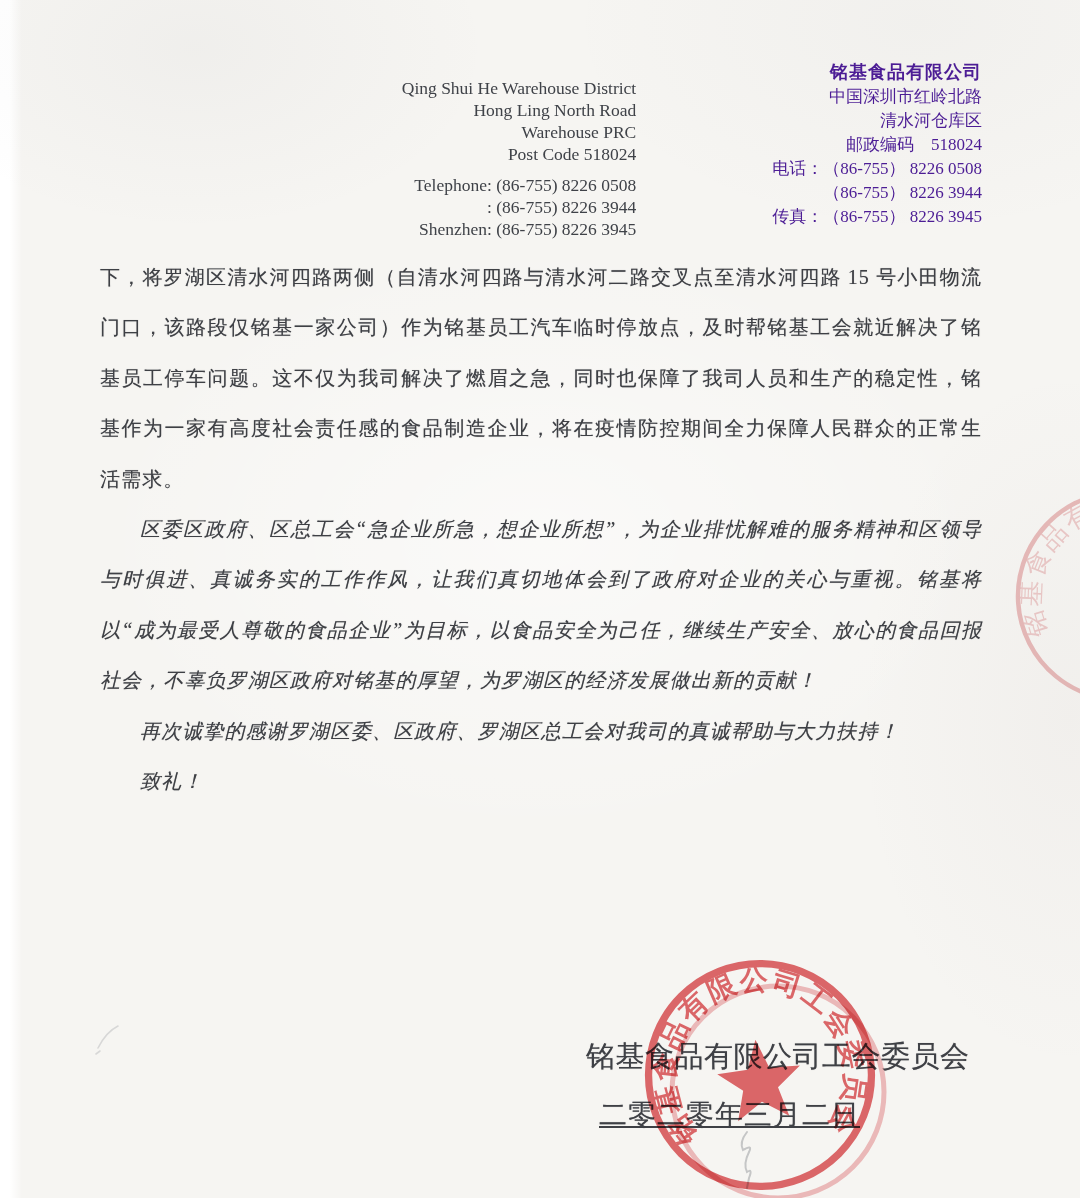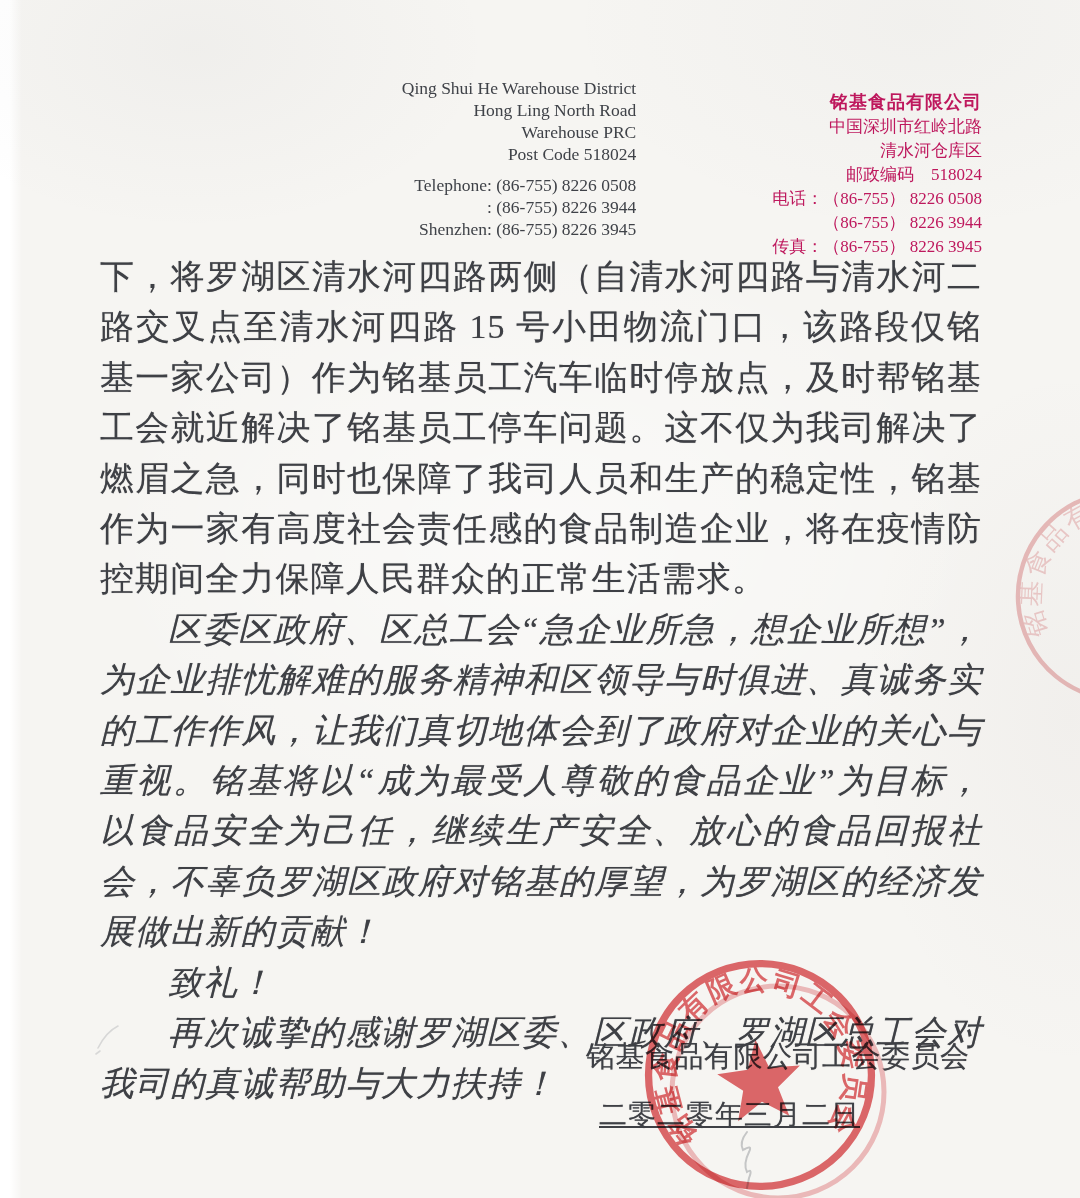--- a/index.html
+++ b/index.html
@@ -23,28 +23,28 @@
 
   
   .logo-wrap{position:absolute;left:148px;top:92px;width:200px;height:145px;}
   .logo-svg{display:block;}
   .addr-en{position:absolute;left:370px;top:77px;font-size:17.5px;line-height:22px;color:#3f4248;text-align:right;}
   .addr-en .line{display:block;}
   .contact-rows{margin-top:9px;}
   .contact-rows .row{display:block;line-height:22px;margin-left:35px;}
   .contact-rows .word{display:inline-block;width:82px;}
   .addr-zh{position:absolute;right:98px;top:60px;text-align:right;
-    font-size:17px;line-height:24px;color:#be185d;margin-top:30px;}
+    font-size:17px;line-height:24px;color:#4c1d95;}
   .addr-zh .company{font-weight:bold;font-size:18px;letter-spacing:1px;}
   .addr-zh .line,.addr-zh .crow{display:block;}
 
   
   .letter-body{
     position:absolute;left:100px;top:252px;width:882px;
-    font-size:34px;line-height:50.4px;letter-spacing:1.1px;
+    font-size:20px;line-height:50.4px;letter-spacing:1.1px;
     color:#3e4045;
     text-align:justify;
     text-shadow:0 0 0.7px rgba(70,70,75,0.55);
   }
   .letter-body p{margin:0;}
   .letter-body p.indent{text-indent:2em;font-style:italic;}
 
   
   .sig-org{position:absolute;left:586px;top:1037px;font-size:29px;letter-spacing:0.5px;
     color:#3e4045;text-shadow:0 0 0.7px rgba(70,70,75,0.55);}
@@ -83,22 +83,22 @@
     <span class="line" data-interactable="false">清水河仓库区</span>
     <span class="line" data-interactable="false">邮政编码　518024</span>
     <span class="crow" data-interactable="false">电话：（86-755） 8226 0508</span>
     <span class="crow" data-interactable="false">（86-755） 8226 3944</span>
     <span class="crow" data-interactable="false">传真：（86-755） 8226 3945</span>
   </div>
 
   <div class="letter-body" data-interactable="false">
     <p data-interactable="false">下，将罗湖区清水河四路两侧（自清水河四路与清水河二路交叉点至清水河四路 15 号小田物流门口，该路段仅铭基一家公司）作为铭基员工汽车临时停放点，及时帮铭基工会就近解决了铭基员工停车问题。这不仅为我司解决了燃眉之急，同时也保障了我司人员和生产的稳定性，铭基作为一家有高度社会责任感的食品制造企业，将在疫情防控期间全力保障人民群众的正常生活需求。</p>
     <p class="indent" data-interactable="false">区委区政府、区总工会“急企业所急，想企业所想”，为企业排忧解难的服务精神和区领导与时俱进、真诚务实的工作作风，让我们真切地体会到了政府对企业的关心与重视。铭基将以“成为最受人尊敬的食品企业”为目标，以食品安全为己任，继续生产安全、放心的食品回报社会，不辜负罗湖区政府对铭基的厚望，为罗湖区的经济发展做出新的贡献！</p>
+    <p class="indent" data-interactable="false">再次诚挚的感谢罗湖区委、区政府、罗湖区总工会对我司的真诚帮助与大力扶持！</p>
     <p class="indent" data-interactable="false">致礼！</p>
-    <p class="indent" data-interactable="false">再次诚挚的感谢罗湖区委、区政府、罗湖区总工会对我司的真诚帮助与大力扶持！</p>
   </div>
 
   <div class="sig-org" data-interactable="false">铭基食品有限公司工会委员会</div>
   <div class="sig-date" data-interactable="false">二零二零年三月二日</div>
 
   <svg class="stamp stamp-ghost" data-interactable="false" width="240" height="240" viewBox="0 0 240 240">
     <circle cx="120" cy="120" r="106" fill="none" stroke="#dc4a4e" stroke-width="5"></circle>
   </svg>
 
   <svg class="stamp stamp-main" data-interactable="false" width="250" height="250" viewBox="0 0 240 240">

